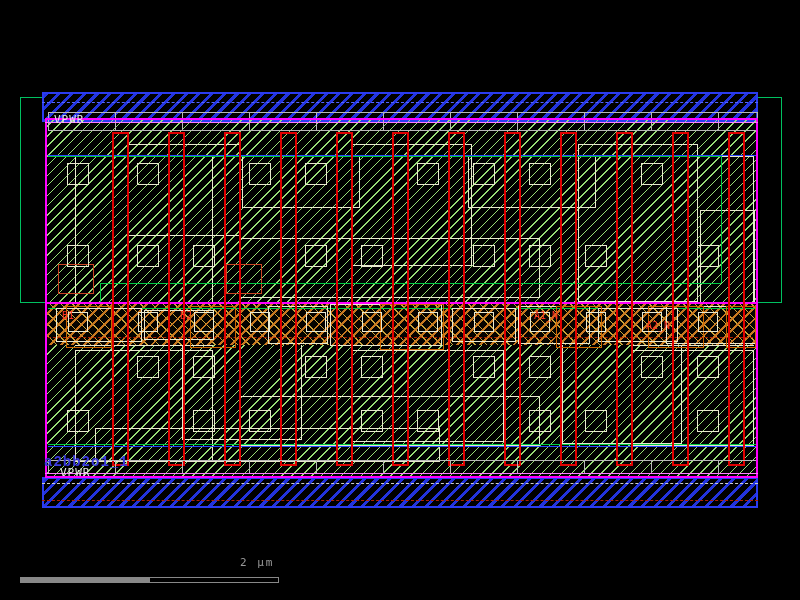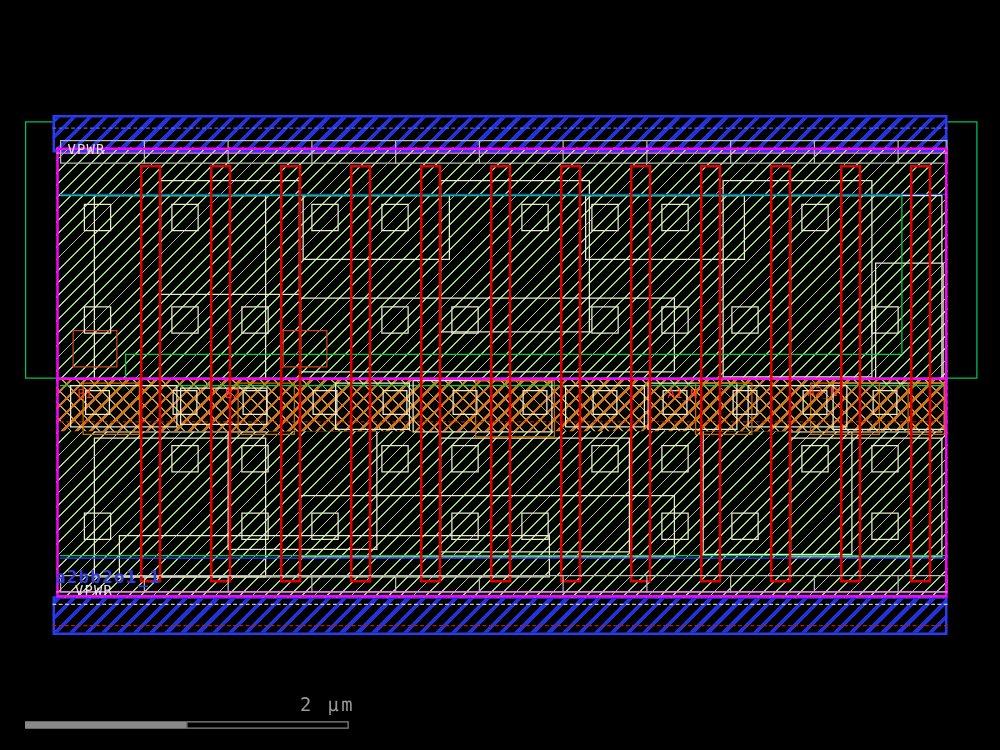--- a/index.html
+++ b/index.html
@@ -15,24 +15,24 @@
   .abs{position:absolute;box-sizing:border-box;}
   .hatch-well{background:repeating-linear-gradient(135deg,rgba(160,232,125,.95) 0 1px,transparent 1px 7px);}
   .rail{background-color:#000;border:2px solid var(--rail-border);
     background-image:repeating-linear-gradient(135deg,var(--rail) 0 3px,transparent 3px 9px);}
   .band{background-color:#050300;
     background-image:repeating-linear-gradient(135deg,var(--band1) 0 2px,transparent 2px 8px),
       repeating-linear-gradient(45deg,var(--band2) 0 1px,transparent 1px 8px);}
   .lbl{position:absolute;white-space:pre;line-height:1;}
   .lbl-rail{color:var(--label);font-size:11px;letter-spacing:1px;}
   .lbl-port{color:var(--port);font-size:10px;letter-spacing:0px;}
-  .cellname{color:var(--cellname);font-size:14px;font-weight:bold;letter-spacing:1px;}
+  .cellname{color:var(--cellname);font-size:14px;font-weight:bold;letter-spacing:1px;font-family:Liberation Mono, monospace;}
   .scalefill{background:#888;}
   .scaleoutline{border:1px solid #888;background:transparent;}
-  .scaletext{color:var(--scale);font-size:15px;letter-spacing:2px;text-align:right;}
+  .scaletext{color:var(--scale);font-size:11px;letter-spacing:2px;text-align:right;}
 </style>
 </head>
 <body>
 
 <div id="canvas">
 
   <div class="abs" style="left:20px;top:97px;width:762px;height:206px;border:1px solid var(--well);"></div>
 
   <div class="abs rail" style="left:42px;top:92px;width:716px;height:30px;"></div>
   <div class="abs" style="left:42px;top:102px;width:716px;height:0;border-top:1px dashed #5566ff;"></div>
@@ -164,21 +164,21 @@
       <div class="abs" style="left: 584px; top: 460px; width: 1px; height: 14px; background: var(--liRow);"></div>
       <div class="abs" style="left: 651px; top: 112px; width: 1px; height: 19px; background: var(--liRow);"></div>
       <div class="abs" style="left: 651px; top: 460px; width: 1px; height: 14px; background: var(--liRow);"></div>
       <div class="abs" style="left: 718px; top: 112px; width: 1px; height: 19px; background: var(--liRow);"></div>
       <div class="abs" style="left: 718px; top: 460px; width: 1px; height: 14px; background: var(--liRow);"></div>
     </div>
 
   <span class="lbl lbl-port" style="left:62px;top:311px;">B1</span>
   <span class="lbl lbl-port" style="left:180px;top:311px;">B2</span>
   <span class="lbl lbl-port" style="left:534px;top:311px;">A1_N</span>
-  <span class="lbl lbl-port" style="left:646px;top:310px;">A2_N</span>
+  <span class="lbl lbl-port" style="left:646px;top:321px;">A2_N</span>
 
   <div class="abs" style="left:45px;top:118px;width:713px;height:360px;border:2px solid var(--cell-border);"></div>
   <div class="abs" style="left:45px;top:122px;width:713px;height:1px;background:var(--cell-border-inner);"></div>
   <div class="abs" style="left:45px;top:473px;width:713px;height:1px;background:var(--cell-border-inner);"></div>
 
   <span class="lbl lbl-rail" style="left:54px;top:114px;">VPWR</span>
   <span class="lbl cellname" style="left:44px;top:455px;">a2bb2o1_1</span>
   <span class="lbl lbl-rail" style="left:60px;top:467px;">VPWR</span>
 
   <span class="lbl scaletext" style="left:240px;top:557px;">2 µm</span>

